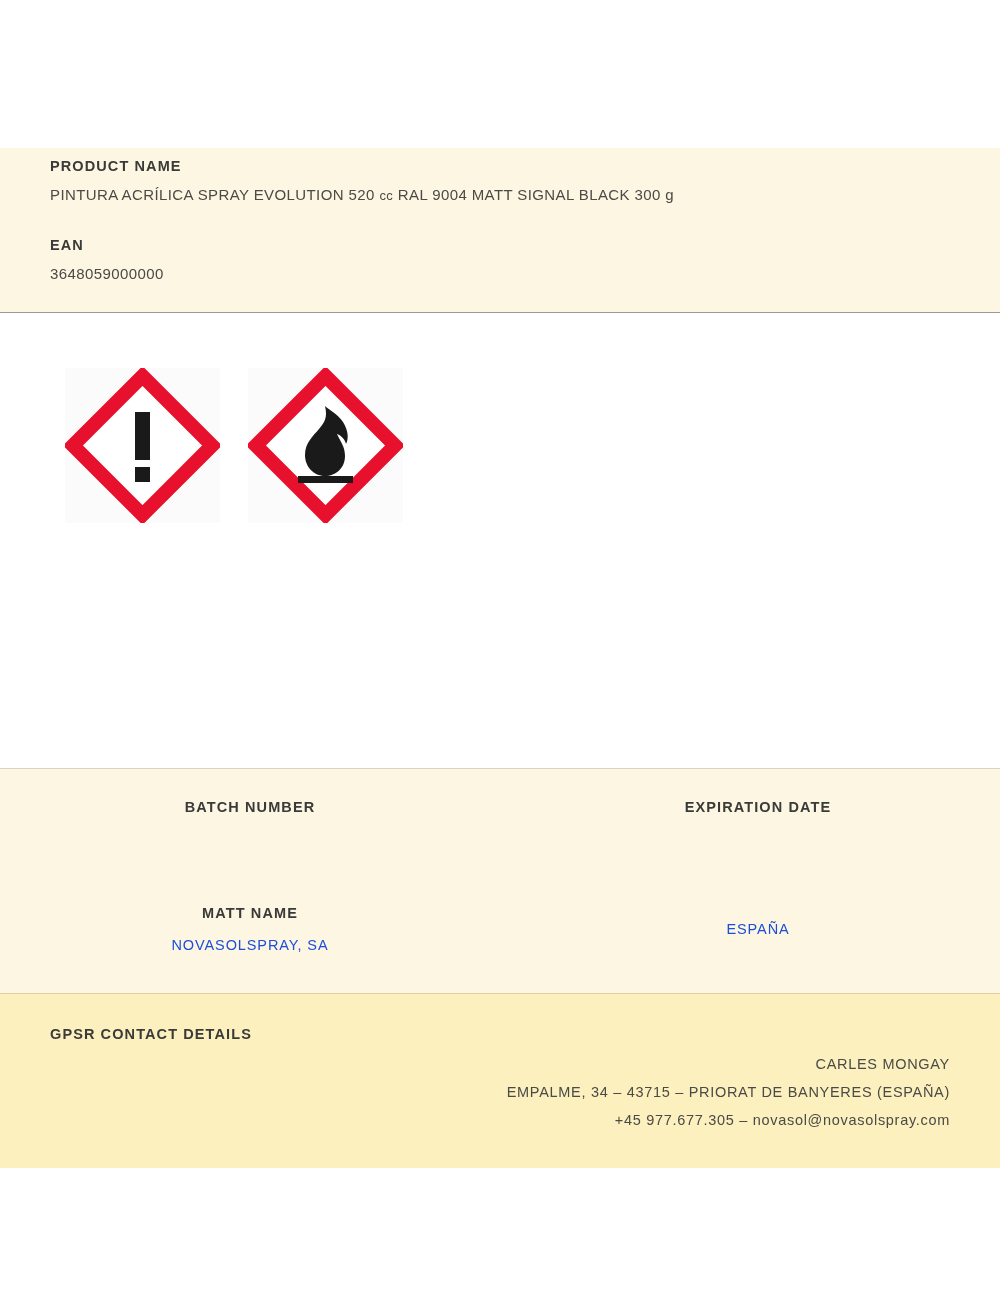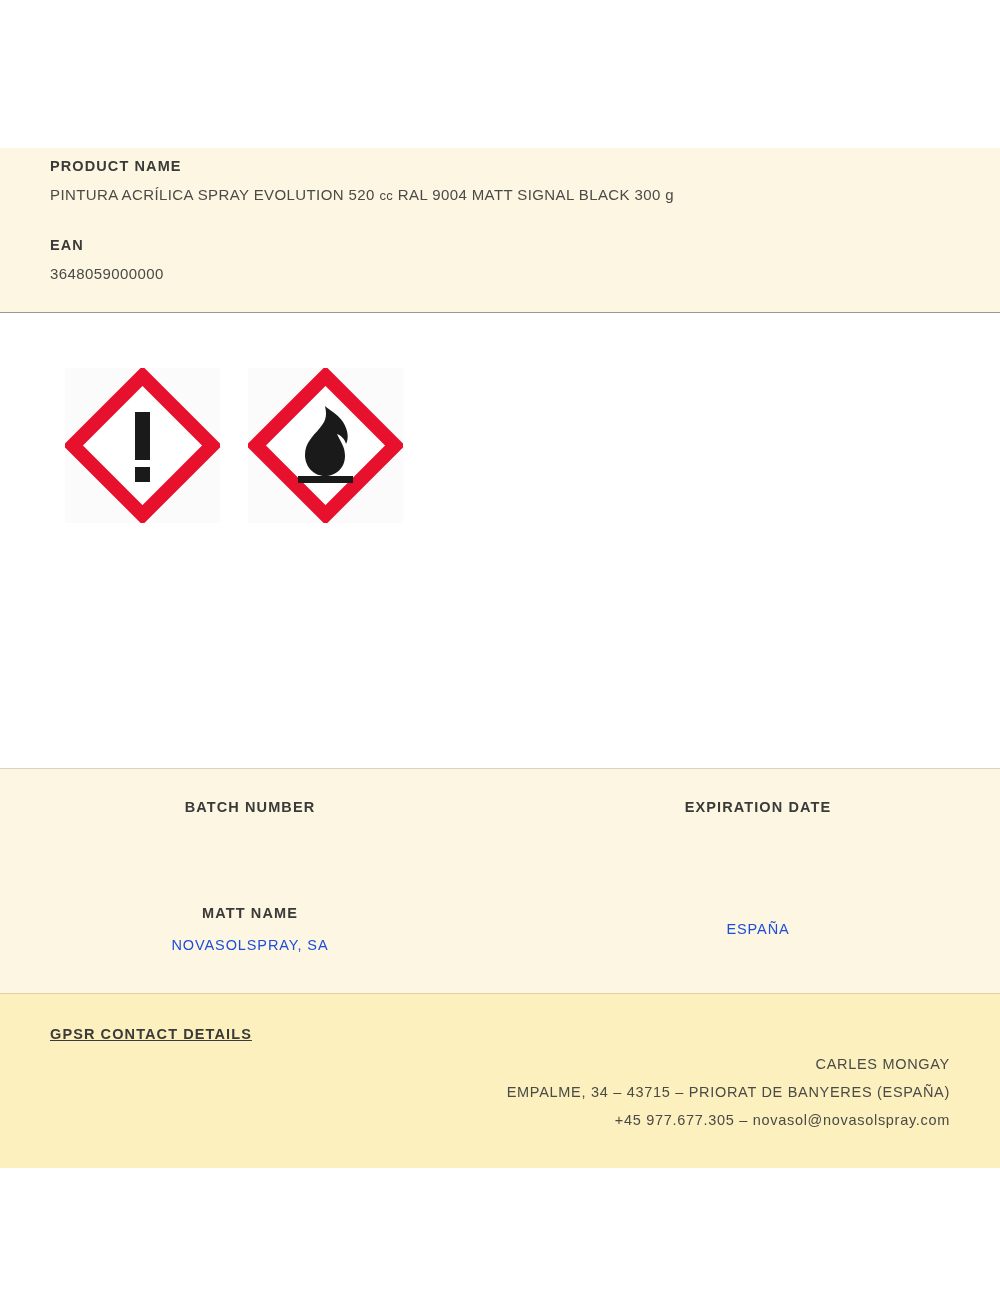--- a/index.html
+++ b/index.html
@@ -126,21 +126,20 @@
     justify-content: space-between;
     align-items: flex-start;
   }
   .gpsr-title {
     font-size: 14.5px;
     font-weight: bold;
     letter-spacing: 1.1px;
     color: #3a3a38;
     padding-top: 2px;
     white-space: nowrap;
-    text-decoration: underline;
   }
   .gpsr-lines {
     text-align: right;
     font-size: 14.5px;
     letter-spacing: 0.7px;
     color: #4a4a46;
     line-height: 28px;
     margin-top: 26px;
   }
 

